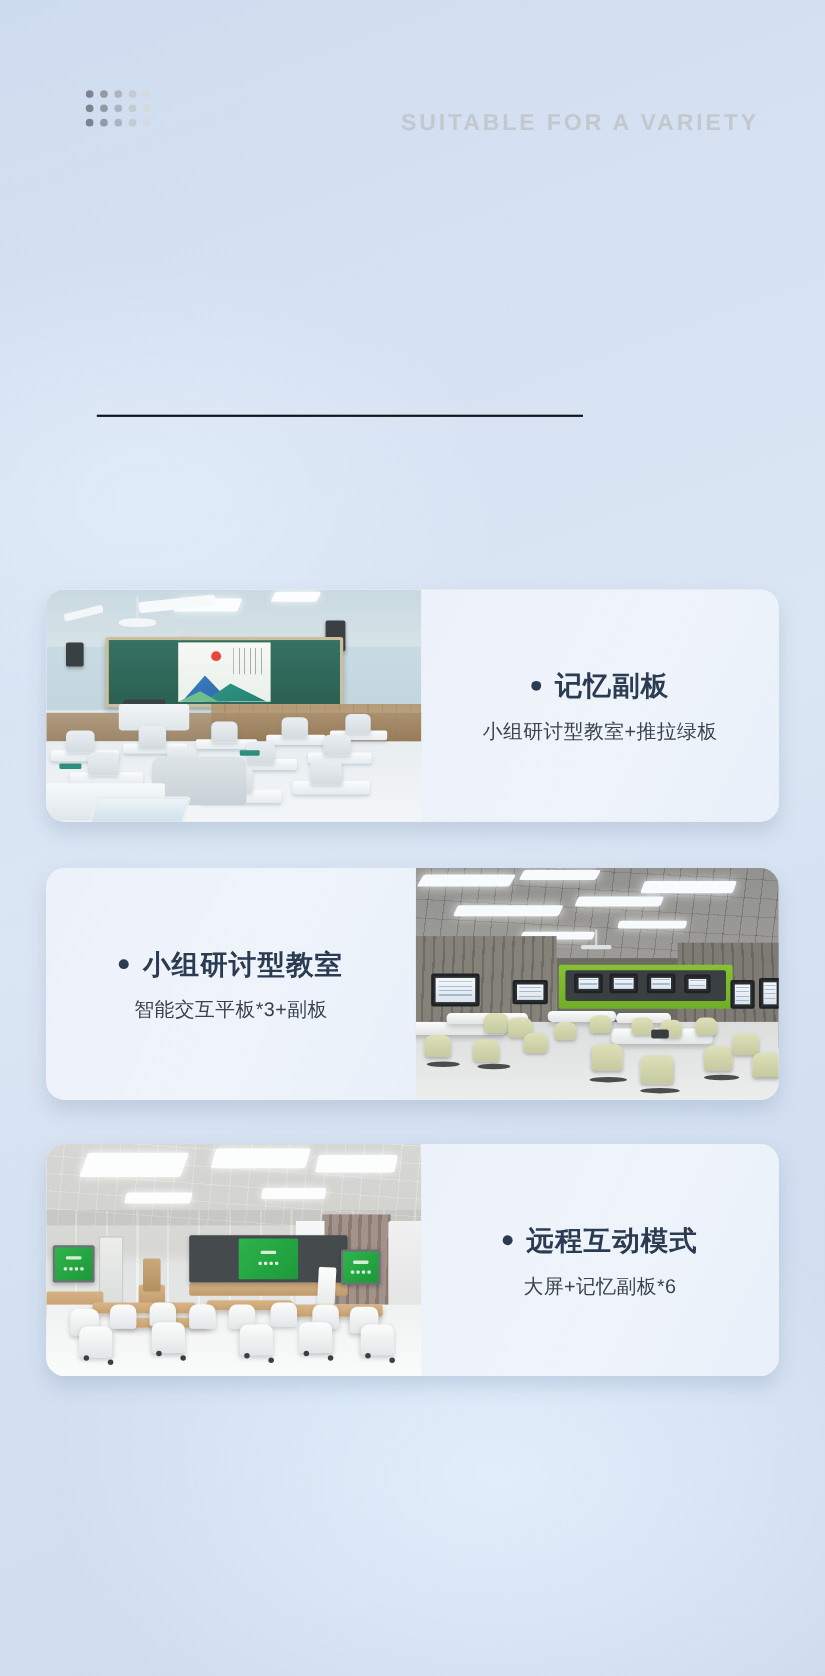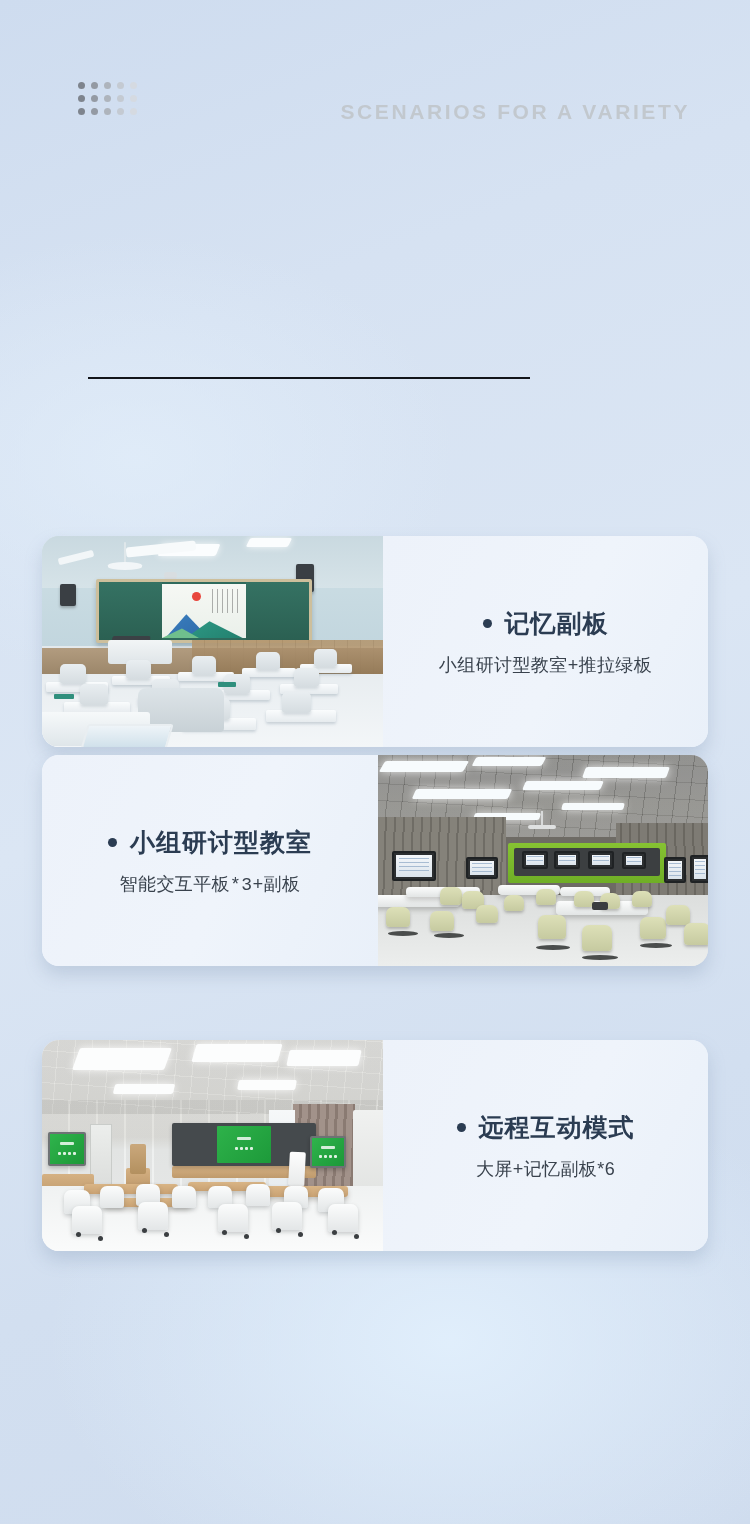--- a/index.html
+++ b/index.html
@@ -55,21 +55,21 @@
   }
 
   
   .card {
     position:absolute; left:42px; width:666px; height:211px;
     border-radius:17px; overflow:hidden; display:flex;
     background:#eef3fb;
     box-shadow:0 9px 17px rgba(120,140,170,0.27);
   }
   #card1 { top:536px; }
-  #card2 { top:755px;font-family:Liberation Mono, monospace; }
+  #card2 { top:789px; }
   #card3 { top:1040px; }
 
   .card .pane-img { position:relative; overflow:hidden; }
   .card .pane-txt {
     flex:1; display:flex; flex-direction:column;
     align-items:center; justify-content:center;
     background:linear-gradient(115deg,#edf2fa 0%,#eff4fb 55%,#e9f0f9 100%);
   }
   #card1 .pane-img, #card3 .pane-img { width:341px; }
   #card2 .pane-img { width:330px; }
@@ -229,21 +229,21 @@
       <i class="c4"></i>
       <i class="c5"></i>
     <i class="c1"></i>
       <i class="c2"></i>
       <i class="c3"></i>
       <i class="c4"></i>
       <i class="c5"></i>
   </div>
 
   <div class="eyebrow">
-    <div>SCENARIOS FOR A VARIETY</div>
+    <div>SUITABLE FOR A VARIETY</div>
   </div>
 </div>
 
 <div class="title-block">
 </div>
 <div class="rule"></div>
 
 <div class="card" id="card1">
   <div class="pane-img">
     <div class="s1">

